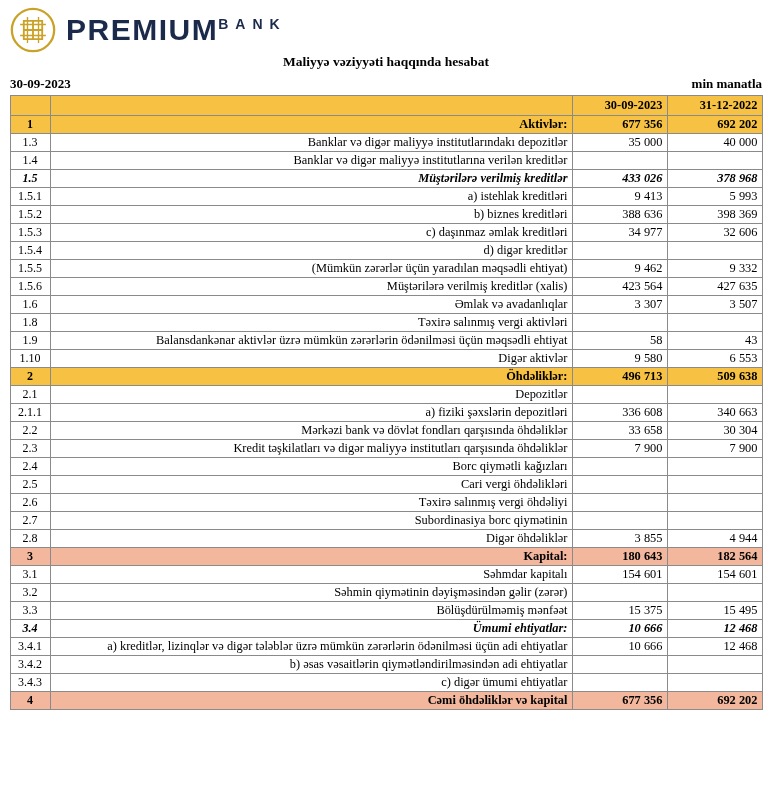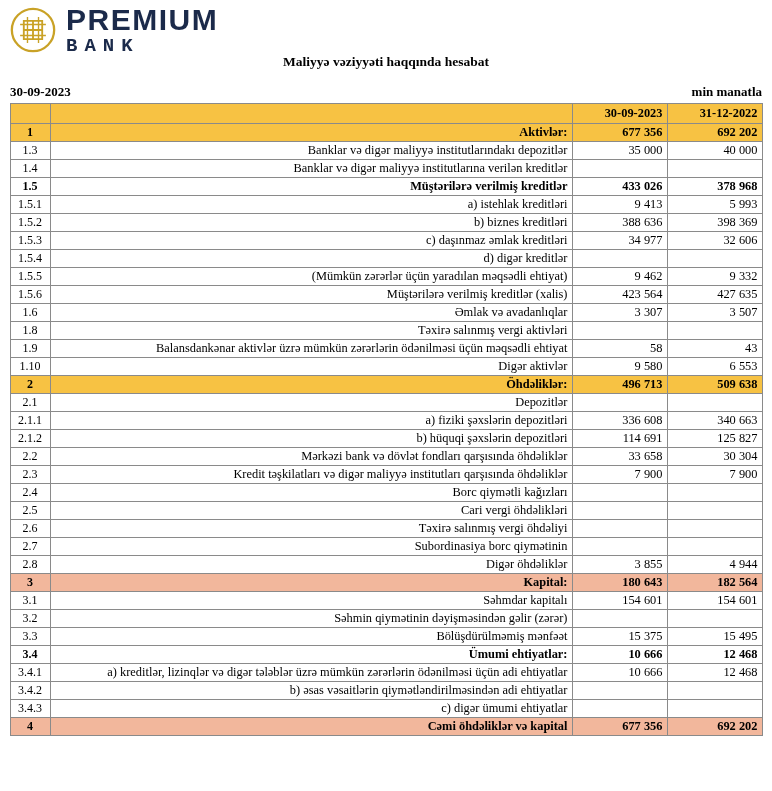--- a/index.html
+++ b/index.html
@@ -30,45 +30,45 @@
     box-sizing: border-box;
   }
   .logo-mark {
     width: 46px;
     height: 46px;
     flex: 0 0 46px;
     margin-right: 10px;
   }
   .logo-text {
     display: flex;
-    flex-direction: column;
+    flex-direction: row;
     justify-content: center;
     line-height: 1;
   }
   .logo-premium {
     font-family: "Liberation Sans", sans-serif;
     font-weight: bold;
     font-size: 30px;
     letter-spacing: 1.5px;
     color: #1b2a4a;
   }
   .logo-bank {
-    font-family: Liberation Mono, monospace;
-    font-weight: bold;
-    font-size: 19px;
+    font-family: Liberation Sans, sans-serif;
+    font-weight: bold;
+    font-size: 14px;
     letter-spacing: 7px;
     color: #1b2a4a;
     margin-top: 2px;
   }
   .doc-title {
     text-align: center;
     font-weight: bold;
     font-size: 13.5px;
     margin-top: 2px;
-    margin-bottom: 14px;
+    margin-bottom: 6px;
     font-family: "Liberation Serif", serif;
   }
   .meta-row {
     display: flex;
     justify-content: space-between;
     align-items: flex-end;
     padding: 0 10px 3px 10px;
     font-weight: bold;
     font-size: 13px;
   }
@@ -118,21 +118,21 @@
     font-weight: bold;
   }
   tr.section-salmon td {
     background: #f2b79c;
     font-weight: bold;
   }
   tr.total td {
     background: #f2b79c;
     font-weight: bold;
   }
-  tr.bold td { font-weight: bold; }
+  tr.bold td { font-weight: bold; font-style: italic; }
 </style>
 </head>
 <body>
 
 <div class="page">
 
   <div class="header">
     <div class="logo-mark">
       <svg viewBox="0 0 100 100" width="46" height="46" aria-hidden="true">
         <circle cx="50" cy="50" r="46" fill="none" stroke="#c9a227" stroke-width="5"></circle>
@@ -264,26 +264,20 @@
           <td class="val"></td>
           <td class="val"></td>
         </tr>
         <tr>
           <td class="code">2.1.1</td>
           <td class="name">a) fiziki şəxslərin depozitləri</td>
           <td class="val">336 608</td>
           <td class="val">340 663</td>
         </tr>
         <tr>
-          <td class="code">2.1.2</td>
-          <td class="name">b) hüquqi şəxslərin depozitləri</td>
-          <td class="val">114 691</td>
-          <td class="val">125 827</td>
-        </tr>
-        <tr>
           <td class="code">2.2</td>
           <td class="name">Mərkəzi bank və dövlət fondları qarşısında öhdəliklər</td>
           <td class="val">33 658</td>
           <td class="val">30 304</td>
         </tr>
         <tr>
           <td class="code">2.3</td>
           <td class="name">Kredit təşkilatları və digər maliyyə institutları qarşısında öhdəliklər</td>
           <td class="val">7 900</td>
           <td class="val">7 900</td>

